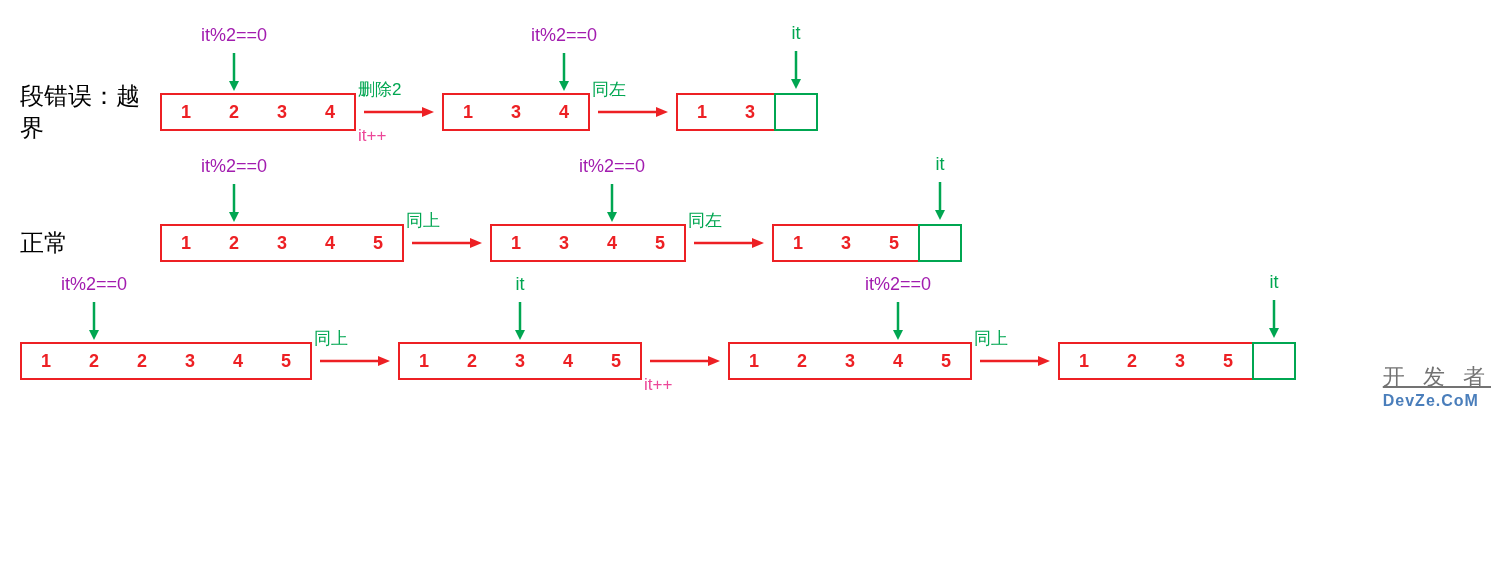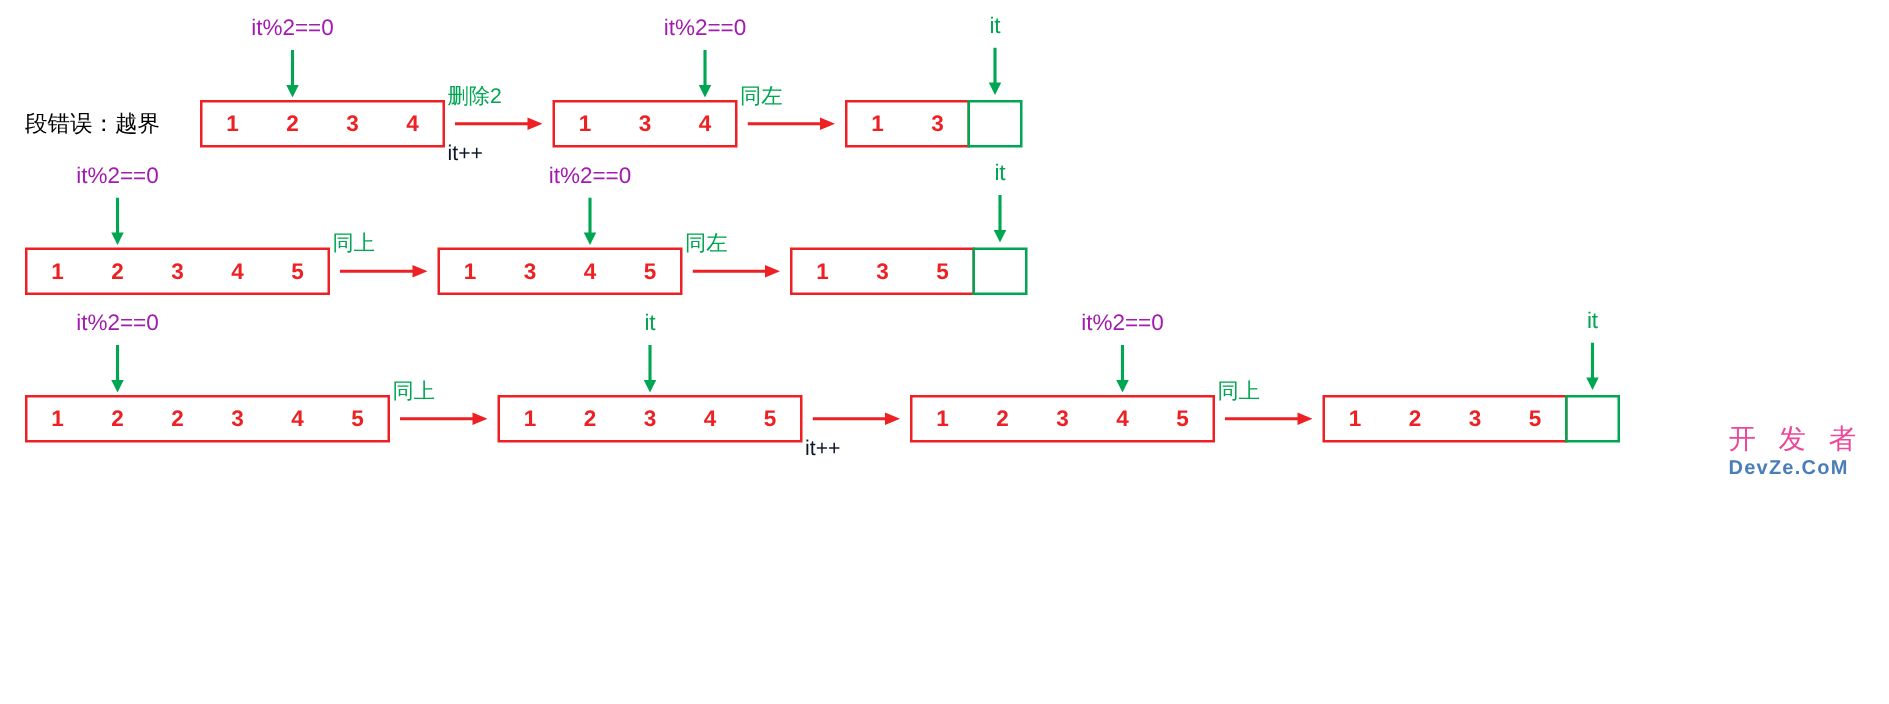--- a/index.html
+++ b/index.html
@@ -11,21 +11,21 @@
 }
 .row {
   display: flex;
   align-items: center;
   margin-bottom: 80px;
   margin-top: 60px;
 }
 .row-label {
   width: 140px;
   color: #000;
-  font-size: 18px;
+  font-size: 24px;
 }
 .array-group {
   display: flex;
   align-items: center;
   position: relative;
 }
 .array-box {
   border: 2px solid #ed2024;
   display: flex;
   position: relative;
@@ -76,34 +76,35 @@
   top: -26px;
   left: -6px;
   color: #00a651;
   font-size: 17px;
   white-space: nowrap;
 }
 .h-arrow-label2 {
   position: absolute;
   bottom: -26px;
   left: -6px;
-  color: #0f172a;
+  color: #ec4899;
   font-size: 17px;
   white-space: nowrap;
 }
 .watermark {
   position: absolute;
   right: 20px;
   bottom: 10px;
   font-family: Arial, sans-serif;
 }
 .watermark .l1 {
-  color: #ec4899;
+  color: #737373;
   font-size: 22px;
   letter-spacing: 6px;
+  text-decoration: underline;
 }
 .watermark .l2 {
   color: #4a7ebb;
   font-size: 16px;
   letter-spacing: 1px;
   font-weight: bold;
 }
 </style>
 </head>
 <body>
@@ -167,20 +168,21 @@
             <line x1="8" y1="0" x2="8" y2="30" stroke="#00a651" stroke-width="2.5"></line>
             <polygon points="8,38 3,28 13,28" fill="#00a651"></polygon>
           </svg>
       </span>
     </div>
 
   </div>
 </div>
 
 <div class="row">
+  <div class="row-label">正常</div>
   <div class="array-group">
 
     <div class="array-box">
       <span class="pointer-label" style="left:72px;">it%2==0</span>
       <span class="green-arrow-down" style="left:72px;">
         <svg width="16" height="38">
             <line x1="8" y1="0" x2="8" y2="30" stroke="#00a651" stroke-width="2.5"></line>
             <polygon points="8,38 3,28 13,28" fill="#00a651"></polygon>
           </svg>
       </span>

